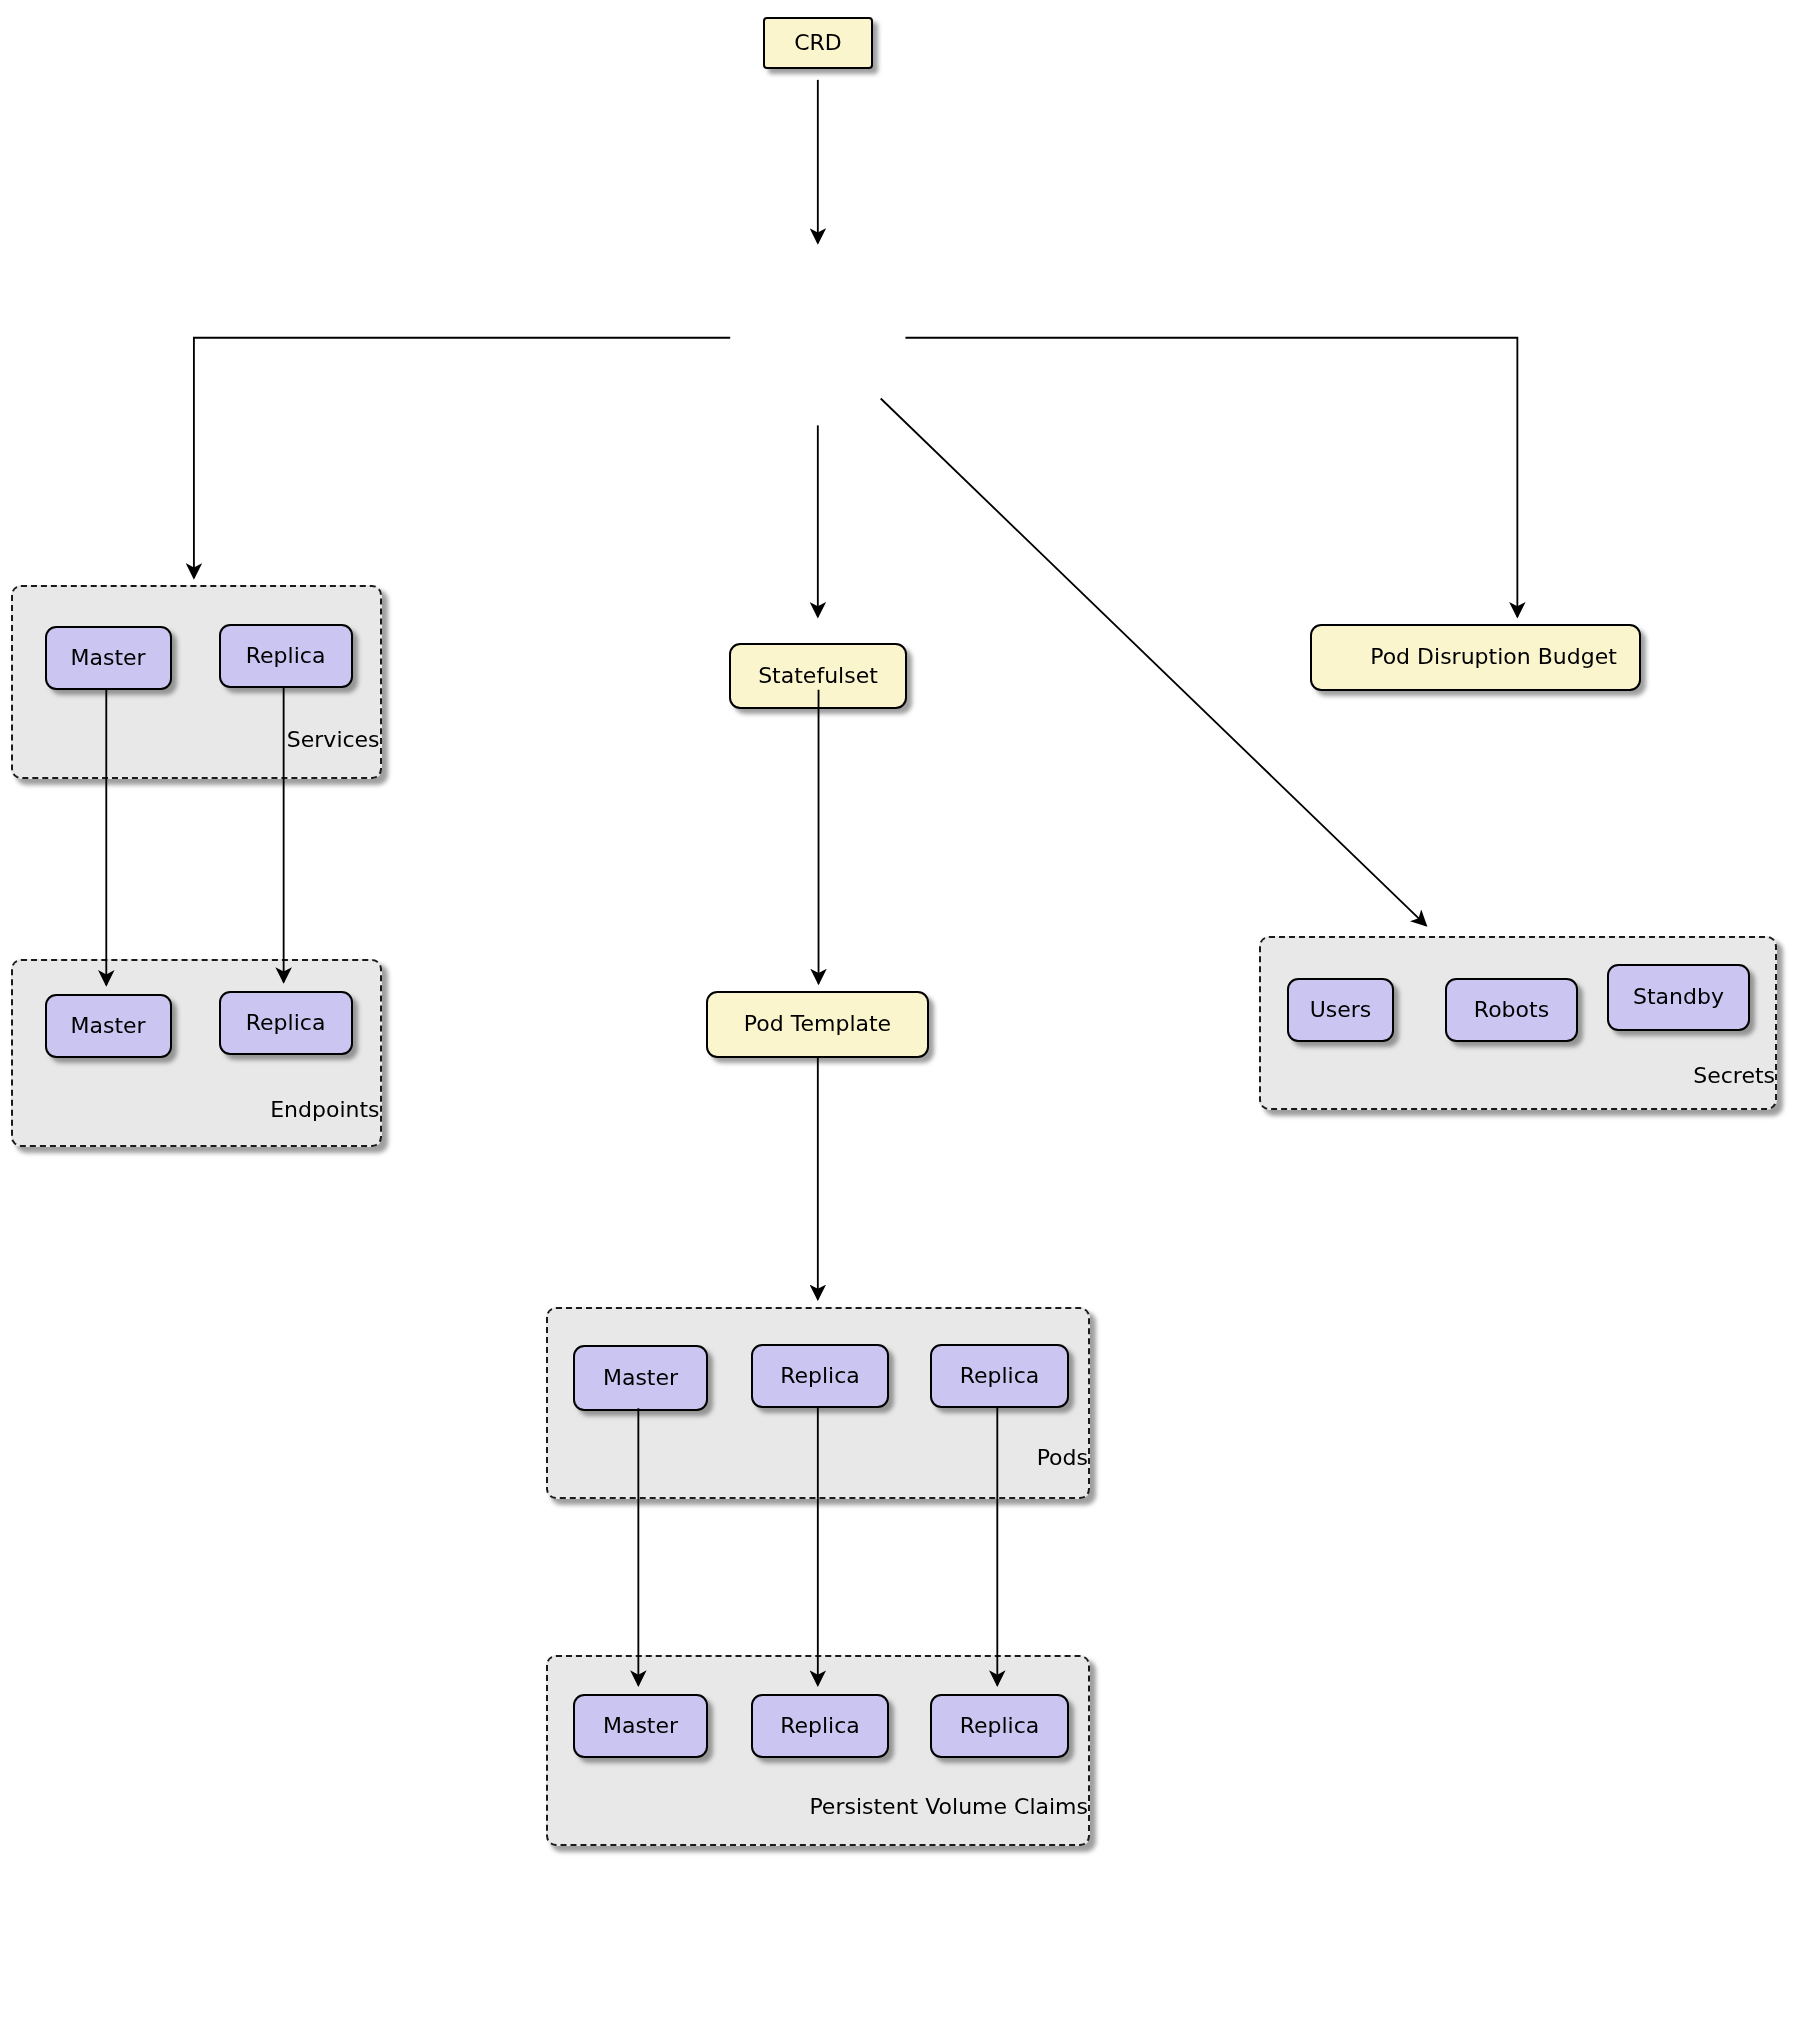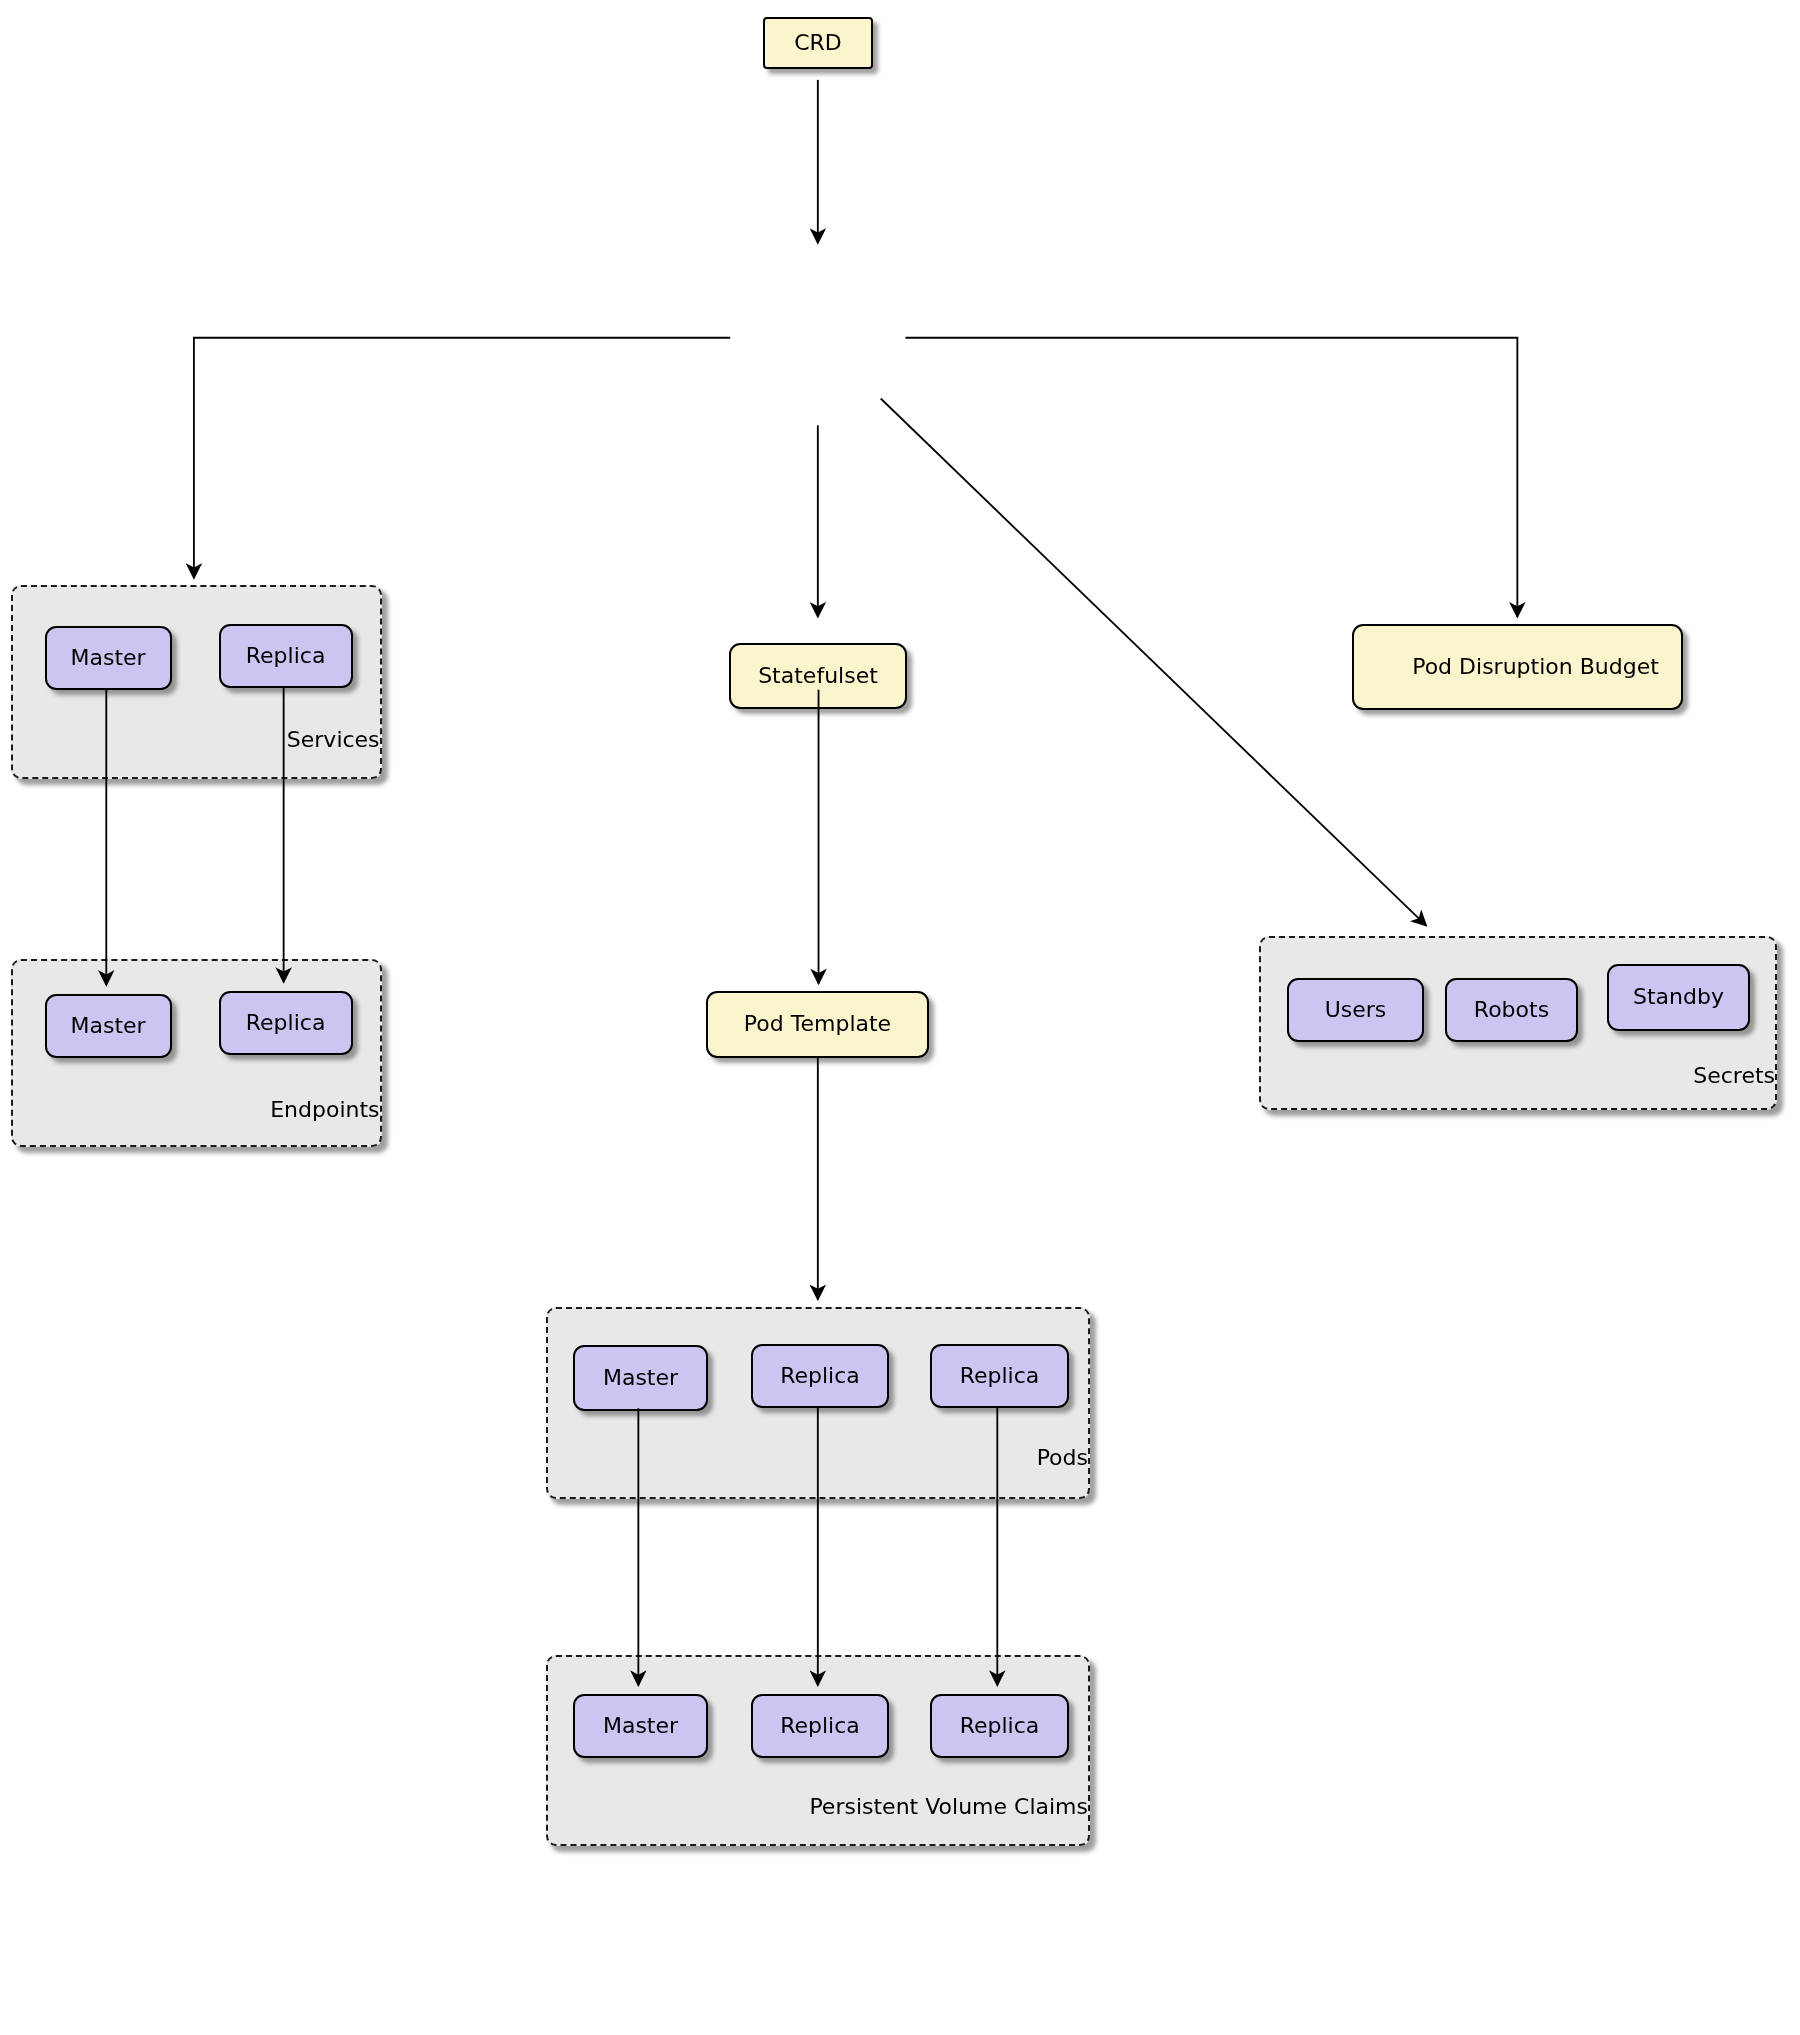--- a/index.html
+++ b/index.html
@@ -88,34 +88,34 @@
   </div>
 
   <div class="group" style="left:546px; top:1655px; width:544px; height:191px;">
     <div class="node purple" style="left:25px; top:37px; width:135px; height:64px;">Master</div>
     <div class="node purple" style="left:203px; top:37px; width:138px; height:64px;">Replica</div>
     <div class="node purple" style="left:382px; top:37px; width:139px; height:64px;">Replica</div>
     <div class="group-label" style="bottom:25px;">Persistent Volume Claims</div>
   </div>
 
   <div class="group" style="left:1259px; top:936px; width:518px; height:174px;">
-    <div class="node purple" style="left:26px; top:40px; width:137px; height:64px;">Users</div>
+    <div class="node purple" style="left:26px; top:40px; width:107px; height:64px;">Users</div>
     <div class="node purple" style="left:184px; top:40px; width:133px; height:64px;">Robots</div>
     <div class="node purple" style="left:346px; top:26px; width:143px; height:67px;">Standby</div>
     <div class="group-label" style="bottom:20px;">Secrets</div>
   </div>
 
   <div class="node yellow" style="left:763px; top:17px; width:110px; height:52px; border-radius:4px;">CRD</div>
 
 
   <div class="node yellow" style="left:729px; top:624px; width:178px; height:66px;margin-top:19px;">Statefulset</div>
 
   <div class="node yellow" style="left:706px; top:991px; width:223px; height:67px;">Pod Template</div>
 
-  <div class="node yellow" style="left:1352px; top:624px; width:331px; height:86px;padding-left:36px;">Pod Disruption Budget</div>
+  <div class="node yellow" style="left:1310px; top:624px; width:331px; height:67px;padding-left:36px;">Pod Disruption Budget</div>
 
   <svg class="wires" width="1801" height="2035" viewBox="0 0 2548 2880">
     <defs>
       <marker id="arr" viewBox="0 0 10 10" refX="9" refY="5" markerWidth="9" markerHeight="9" orient="auto">
         <path d="M0,0 L10,5 L0,10 L2.6,5 Z" fill="#000"></path>
       </marker>
     </defs>
 
     <line x1="1157" y1="113" x2="1157" y2="344" marker-end="url(#arr)"></line>
 

